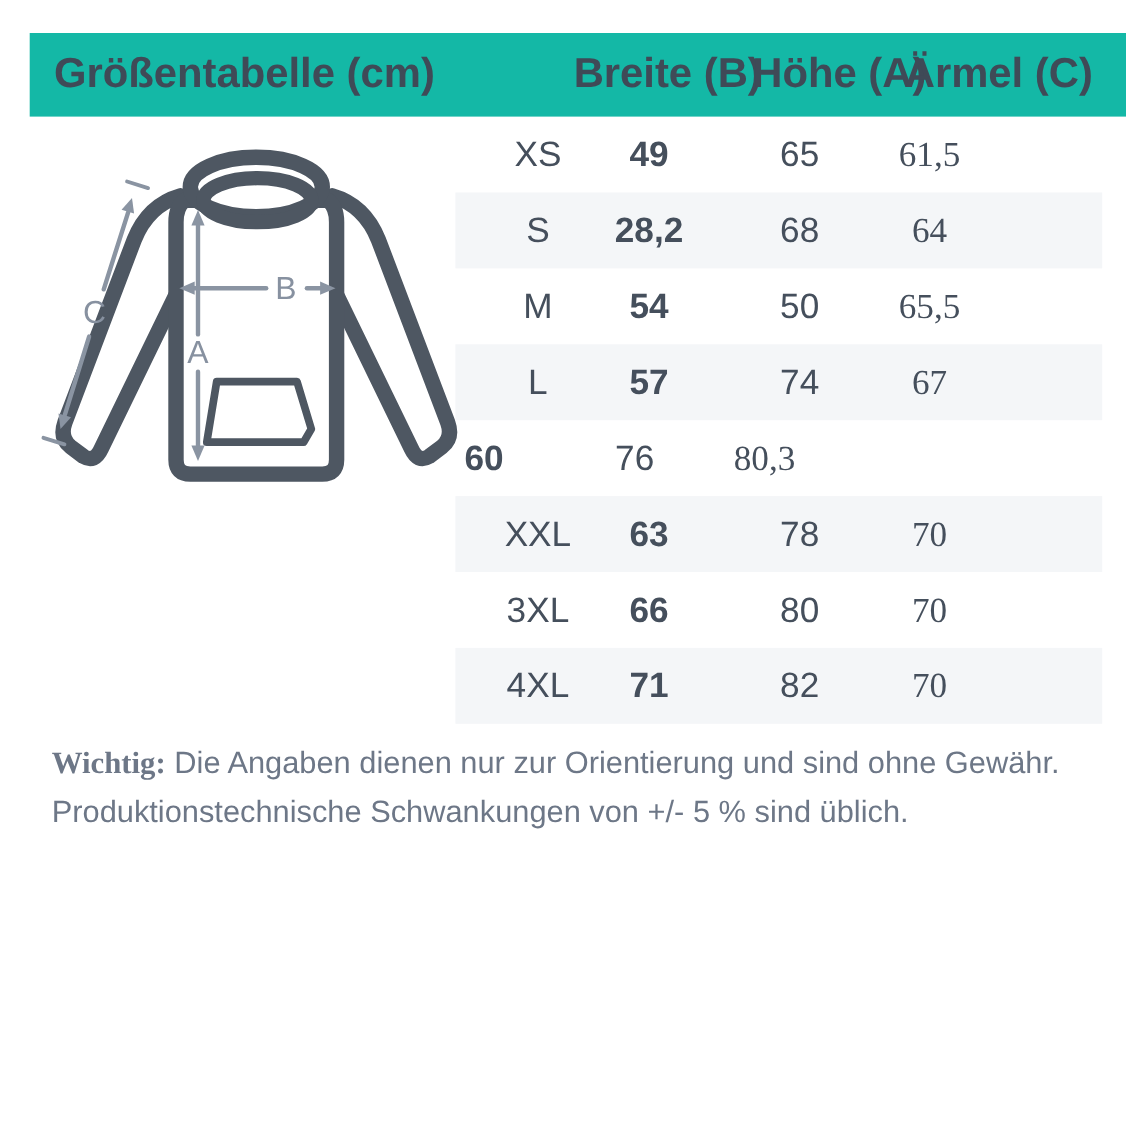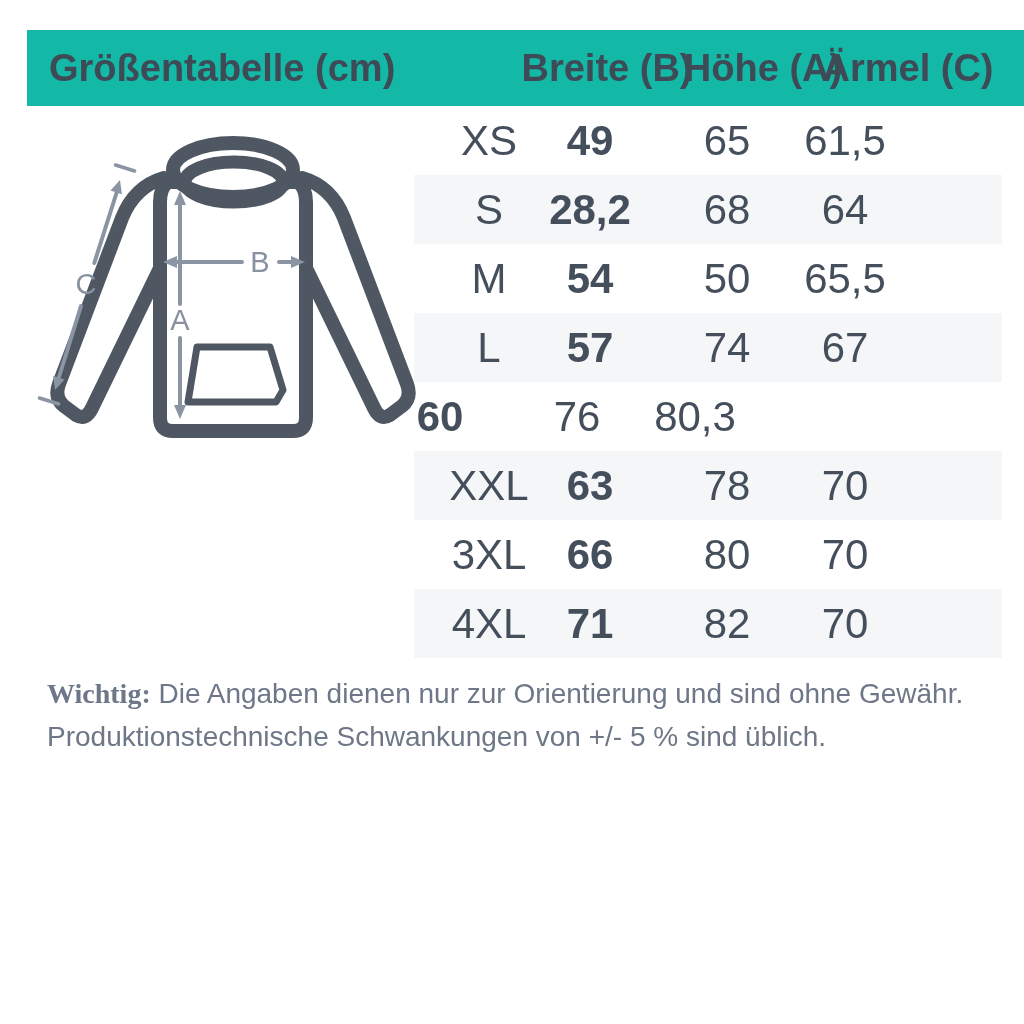--- a/index.html
+++ b/index.html
@@ -29,26 +29,26 @@
   .ch-c{left:881px;}
 
   
   .table-body{
     position:absolute;left:414px;top:106px;width:588px;
   }
   .row{display:flex;height:69px;align-items:center;}
   .row:nth-child(even){background:#f4f6f8;}
   .cell{
     display:flex;justify-content:center;align-items:flex-end;
-    font-size:42px;color:#454f5c;white-space:nowrap;flex:0 0 auto;
+    font-size:32px;color:#454f5c;white-space:nowrap;flex:0 0 auto;
   }
   .cell.c0{width:150px;}
   .cell.c1{width:52px;font-weight:bold;}
   .cell.c2{width:222px;}
-  .cell.c3{width:14px;}
+  .cell.c3{width:14px;font-family:Liberation Serif, serif;}
 
   
   .hoodie{position:absolute;left:28px;top:118px;}
 
   
   .note{
     position:absolute;left:47px;top:672px;width:940px;
     font-size:28px;line-height:43px;color:#6d7787;
   }
   .note .bold{font-weight:bold;font-family:Liberation Serif, serif;}

